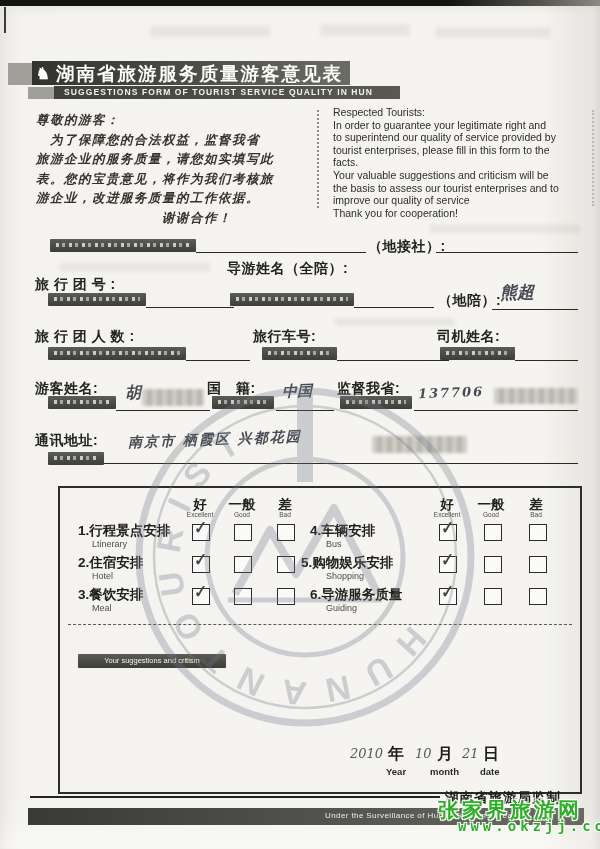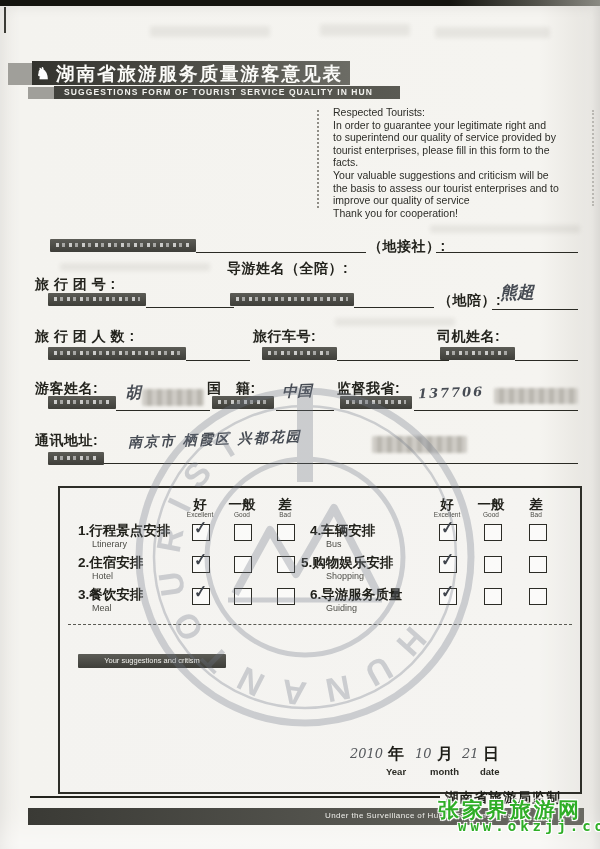--- a/index.html
+++ b/index.html
@@ -66,20 +66,26 @@
   <div class="abs vdots" style="left:592px;top:110px;height:96px;opacity:.5;"></div>
 
   <div class="abs lead" style="left:8px;top:63px;width:24px;height:22px;"></div>
   <div class="abs titlebar" style="left:32px;top:61px;width:318px;height:24px;">
     <span class="logo">♞</span>
     <span>湖南省旅游服务质量游客意见表</span>
   </div>
   <div class="abs lead" style="left:28px;top:87px;width:26px;height:12px;"></div>
   <div class="abs subbar" style="left:54px;top:86px;width:336px;height:13px;">SUGGESTIONS FORM OF TOURIST SERVICE QUALITY IN HUN</div>
 
+  <div class="abs intro-cn" style="left:36px;top:110px;width:282px;">尊敬的游客：
+　为了保障您的合法权益，监督我省
+旅游企业的服务质量，请您如实填写此
+表。您的宝贵意见，将作为我们考核旅
+游企业，改进服务质量的工作依据。
+　　　　　　　　　谢谢合作！</div>
   <div class="abs vdots" style="left:317px;top:110px;height:98px;"></div>
   <div class="abs intro-en" style="left:333px;top:106px;width:262px;">Respected Tourists:
    In order to guarantee your legitimate right and
 to superintend our quality of service provided by
 tourist enterprises, please fill in this form to the
 facts.
    Your valuable suggestions and criticism will be
 the basis to assess our tourist enterprises and to
 improve our quality of service
    Thank you for cooperation!</div>

